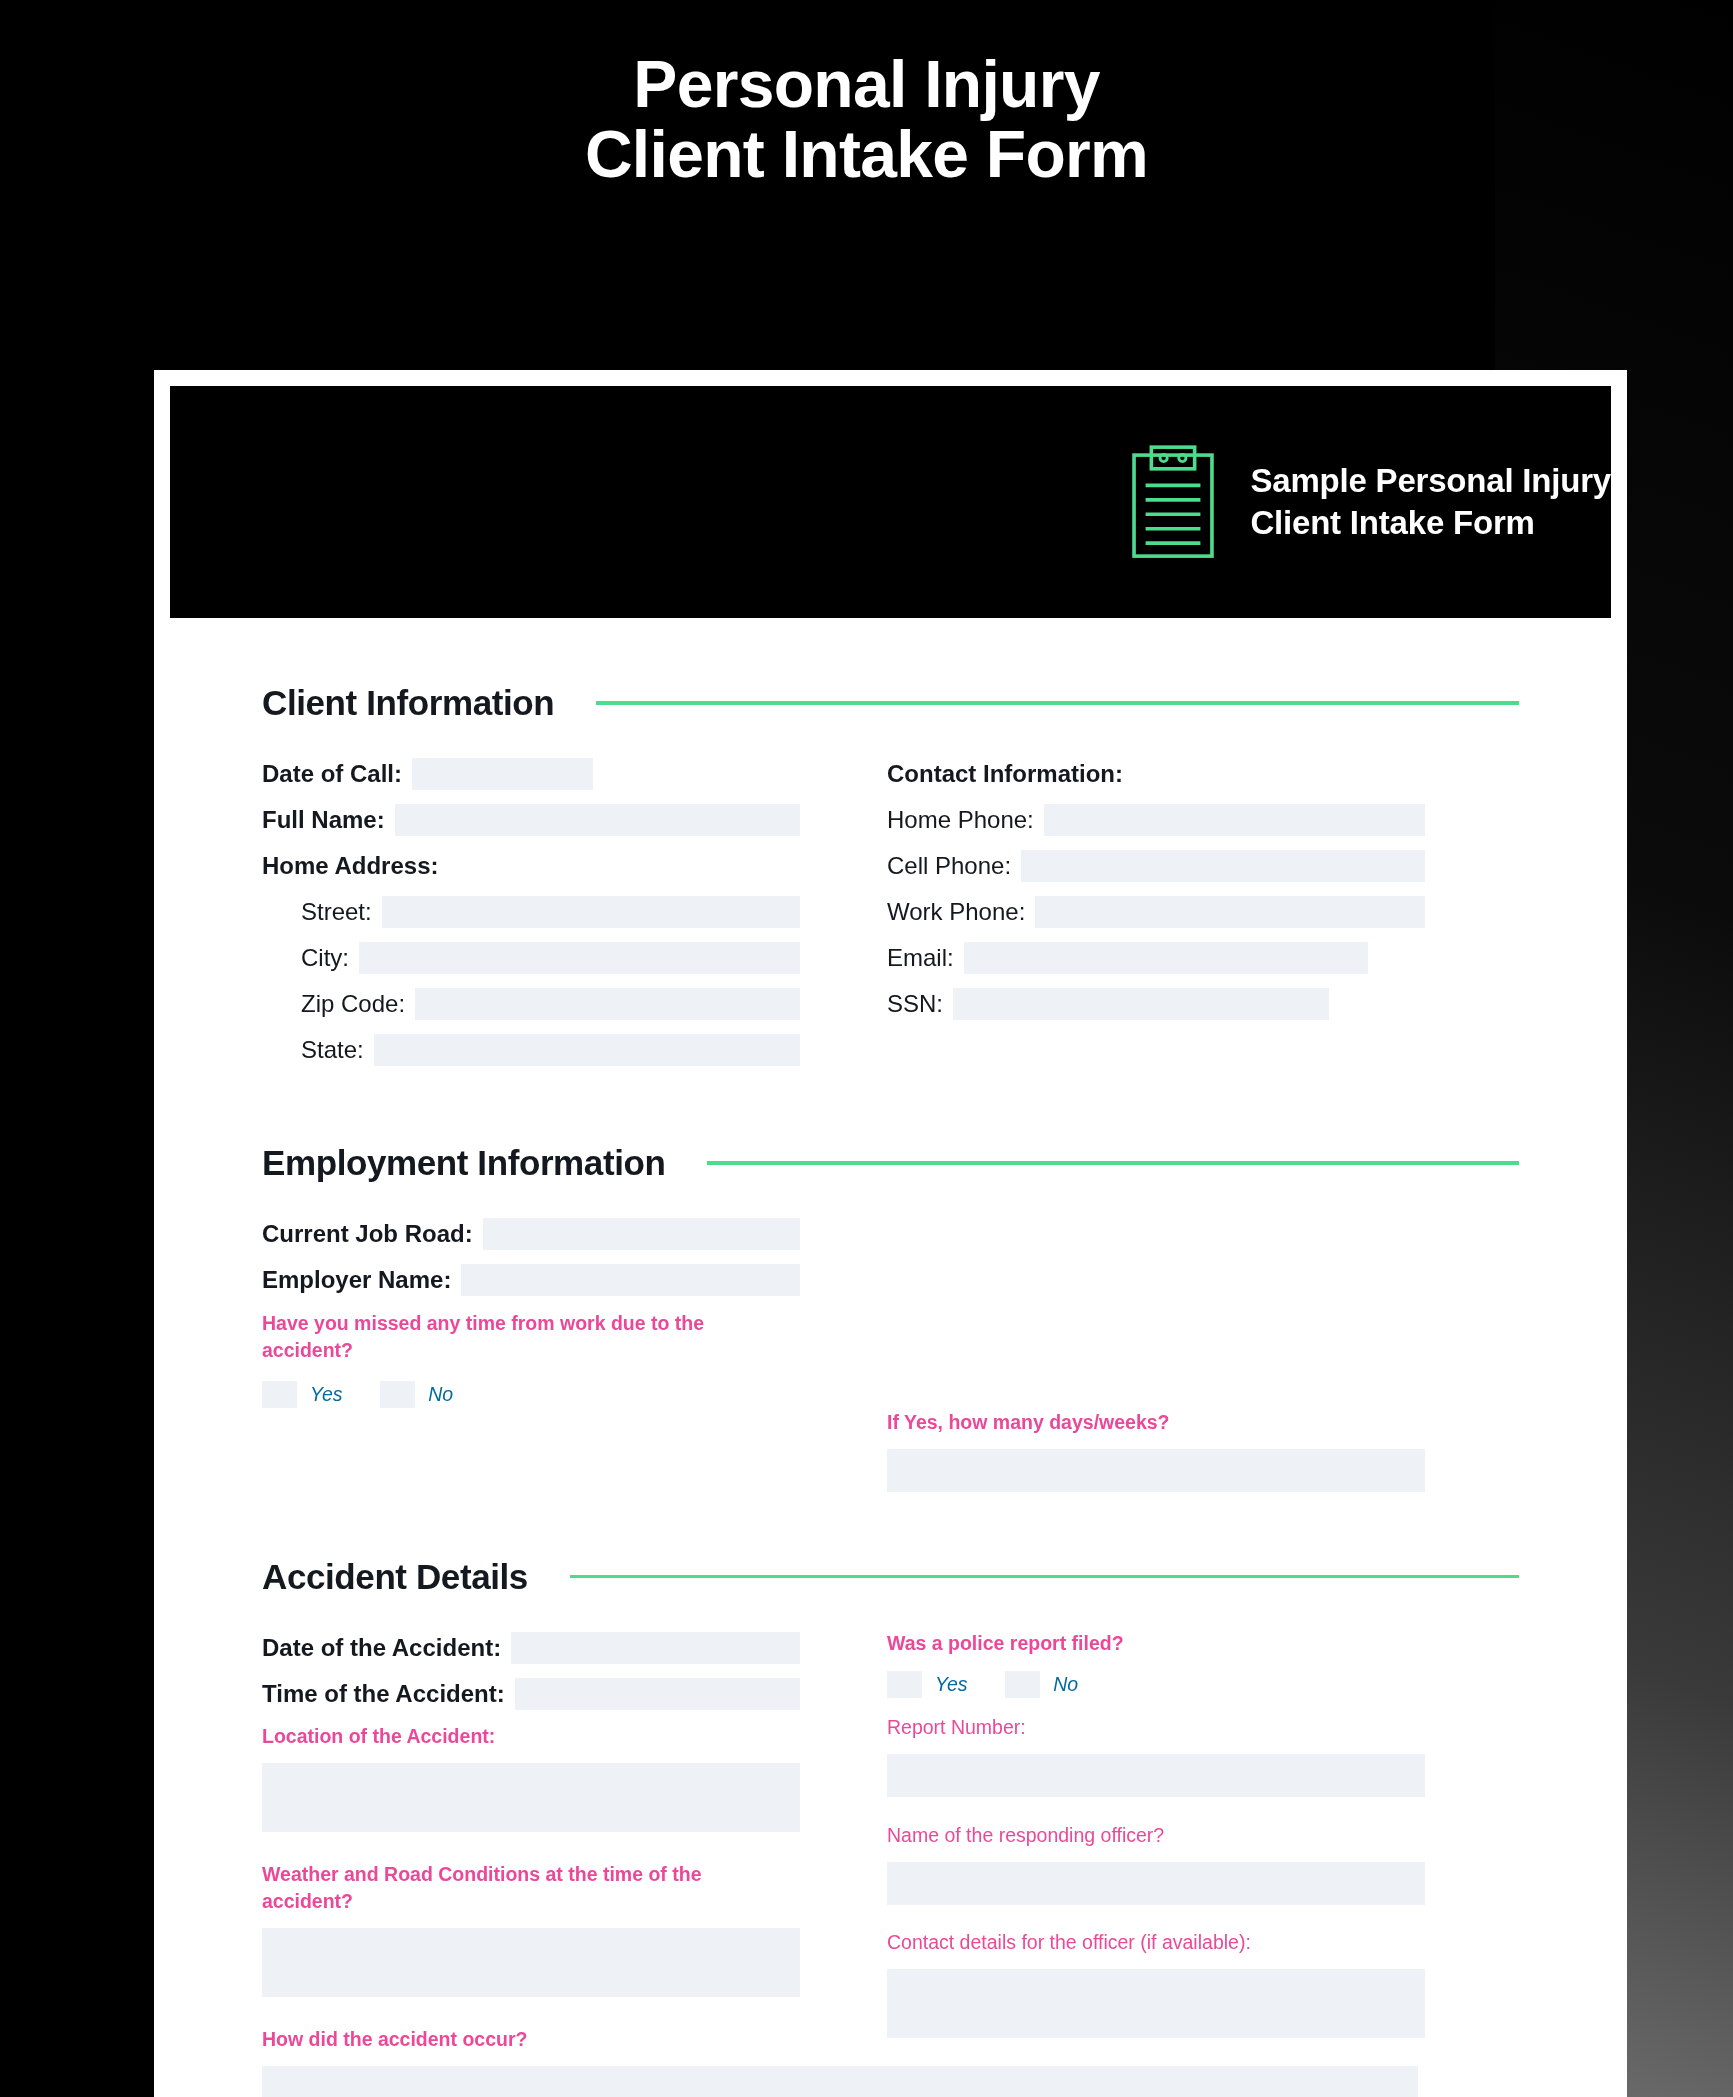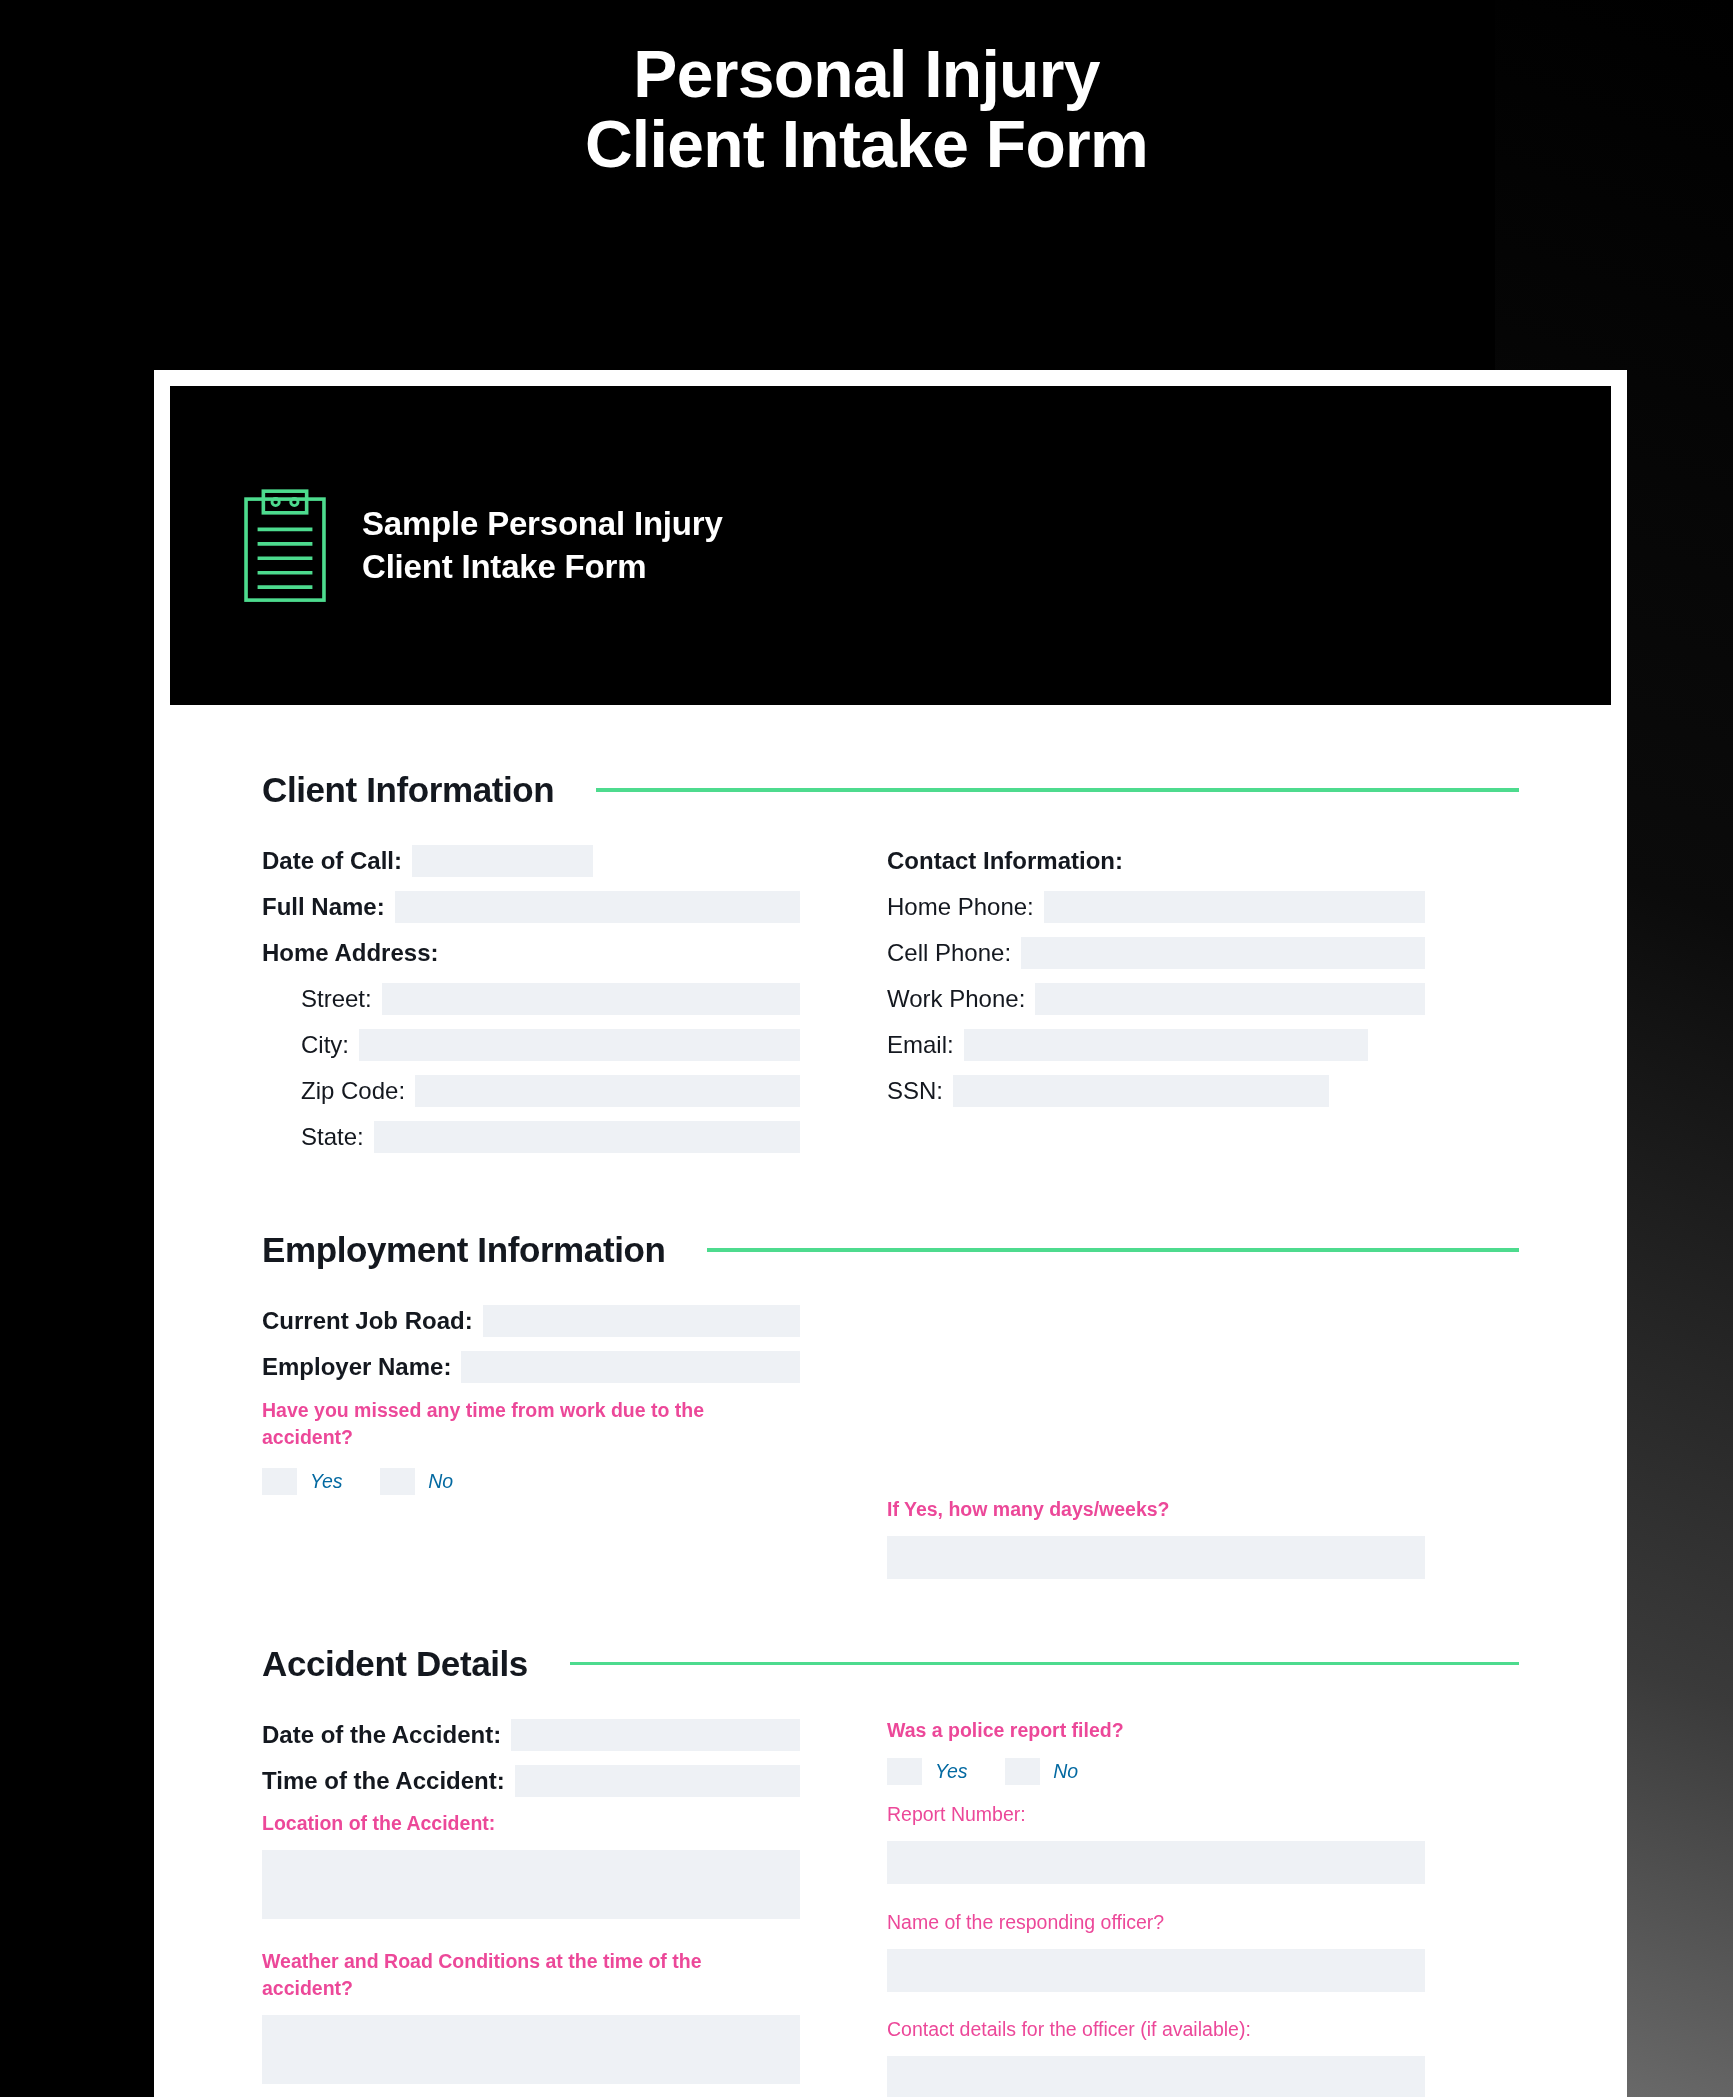--- a/index.html
+++ b/index.html
@@ -23,21 +23,21 @@
     width: 238px;
     height: 2097px;
     background: linear-gradient(200deg, #000000 0%, #0b0b0b 42%, #3a3a3a 78%, #6e6e6e 100%);
     pointer-events: none;
   }
 
   .page-title {
     position: relative;
     text-align: center;
     color: #ffffff;
-    padding-top: 40px;
+    padding-top: 50px;
     font-size: 66px;
     line-height: 1.06;
     font-weight: 700;
     letter-spacing: -0.7px;
   }
   .page-title .line2 { display: block; }
 
   
   .sheet {
     position: absolute;
@@ -45,25 +45,26 @@
     top: 370px;
     width: 1473px;
     background: #ffffff;
     min-height: 1728px;
   }
 
   
   .doc-header {
     margin: 16px 16px 0 16px;
     background: #000000;
-    height: 319px;
+    height: 232px;
     display: flex;
     align-items: center;
     padding-left: 73px;
     box-sizing: border-box;
+    justify-content: flex-end;
   }
   .clipboard-icon {
     width: 84px;
     height: 114px;
     flex: 0 0 auto;
     margin-right: 35px;
   }
   .doc-header-title {
     color: #ffffff;
     font-size: 33px;

